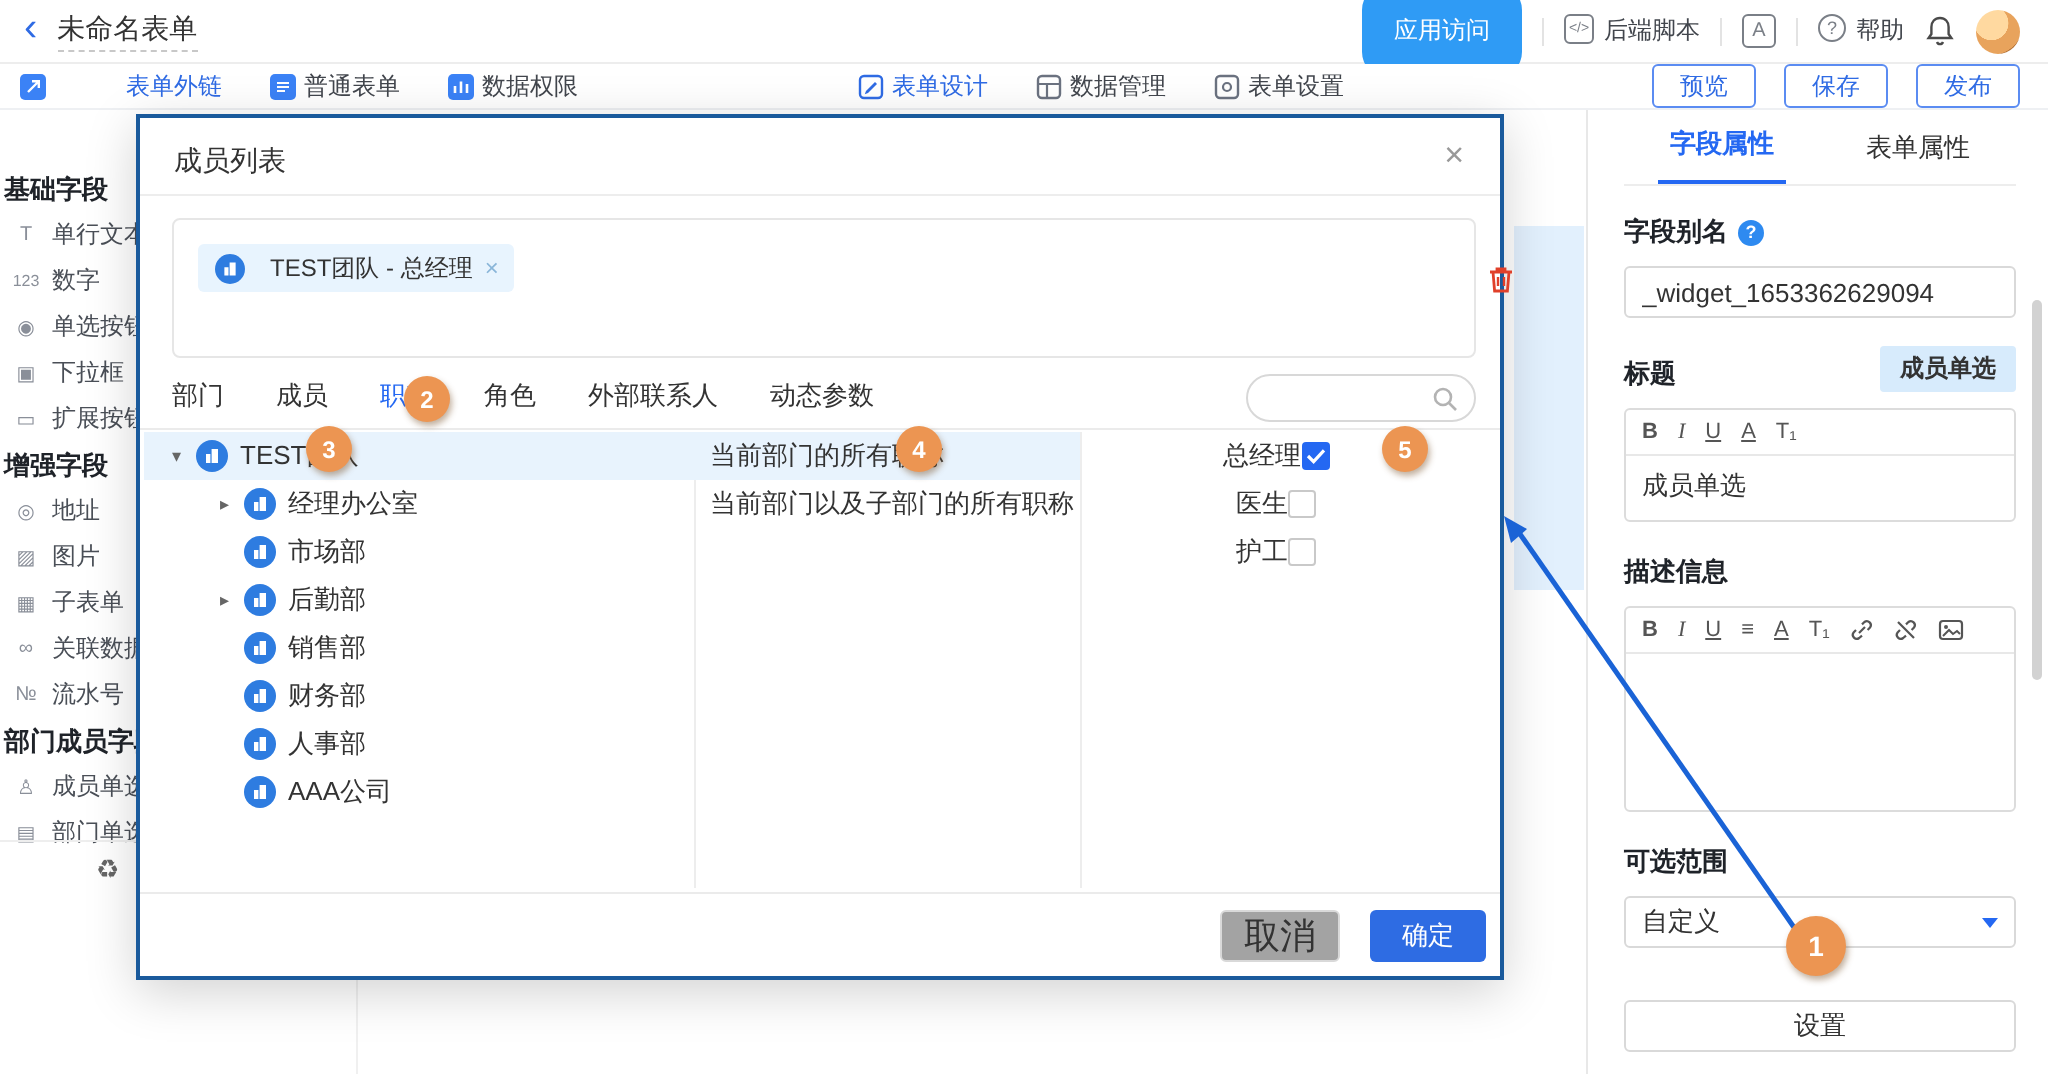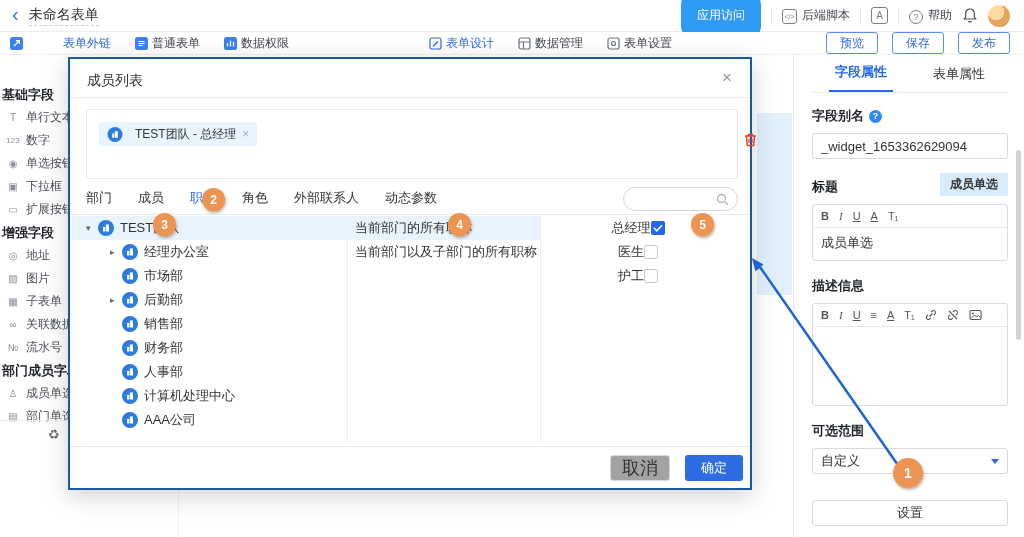--- a/index.html
+++ b/index.html
@@ -8,21 +8,21 @@
   .stage { position:relative; width:1024px; height:537px; background:#fff; }
 
   
   .tophdr { position:absolute; left:0; top:0; width:1024px; height:32px; background:#fff;
     border-bottom:1px solid #ededed; display:flex; align-items:center; }
   .back { font-size:20px; color:#2f6be4; margin:0 10px 2px 12px; cursor:pointer; }
   .doc-title { font-size:14px; color:#333; border-bottom:1px dashed #c8c8c8; padding-bottom:1px; }
   .hdr-right { margin-left:auto; display:flex; align-items:center; gap:10px; padding-right:14px; }
   .pill { background:#2f9bf5; color:#fff; font-size:12px; border-radius:13px; padding:15px 16px; }
   .vsep { width:1px; height:14px; background:#e3e3e3; }
-  .hitem { display:flex; align-items:flex-end; gap:5px; font-size:12px; color:#42464d; }
+  .hitem { display:flex; align-items:flex-start; gap:5px; font-size:12px; color:#42464d; }
   .sqicon { width:15px; height:15px; border:1px solid #7a7f87; border-radius:3px; font-size:7px;
     color:#7a7f87; display:flex; align-items:center; justify-content:center; }
   .avatar { width:22px; height:22px; border-radius:50%;
     background:radial-gradient(circle at 35% 30%, #ffd9a0 0 40%, #e8a35c 41% 75%, #b8763a 76%); }
 
   
   .toolbar { position:absolute; left:0; top:32px; width:1024px; height:23px; background:#fff;
     border-bottom:1px solid #eef0f3; display:flex; align-items:center; font-size:12px; }
   .tb-item { display:flex; align-items:center; gap:4px; margin-right:24px; color:#42464d; cursor:pointer; }
   .tb-item.active { color:#2f6be4; }
@@ -426,27 +426,20 @@
               <circle cx="8" cy="8" r="8" fill="#2e7ce0"></circle>
               <path d="M5 11.5V7h2.2v4.5zM7.8 11.5V4.5H11v7z" fill="#fff"></path>
             </svg>
           <span>人事部</span>
         </div>
         <div class="row" style="padding-left:50px;">
           <svg class="dept-ico" width="16" height="16" viewBox="0 0 16 16">
               <circle cx="8" cy="8" r="8" fill="#2e7ce0"></circle>
               <path d="M5 11.5V7h2.2v4.5zM7.8 11.5V4.5H11v7z" fill="#fff"></path>
             </svg>
-          <span>计算机处理中心</span>
-        </div>
-        <div class="row" style="padding-left:50px;">
-          <svg class="dept-ico" width="16" height="16" viewBox="0 0 16 16">
-              <circle cx="8" cy="8" r="8" fill="#2e7ce0"></circle>
-              <path d="M5 11.5V7h2.2v4.5zM7.8 11.5V4.5H11v7z" fill="#fff"></path>
-            </svg>
           <span>AAA公司</span>
         </div>
       </div>
 
       <div class="scopecol">
         <div class="row hl">
             <span>当前部门的所有职称</span>
           </div>
         <div class="row">
             <span>当前部门以及子部门的所有职称</span>

